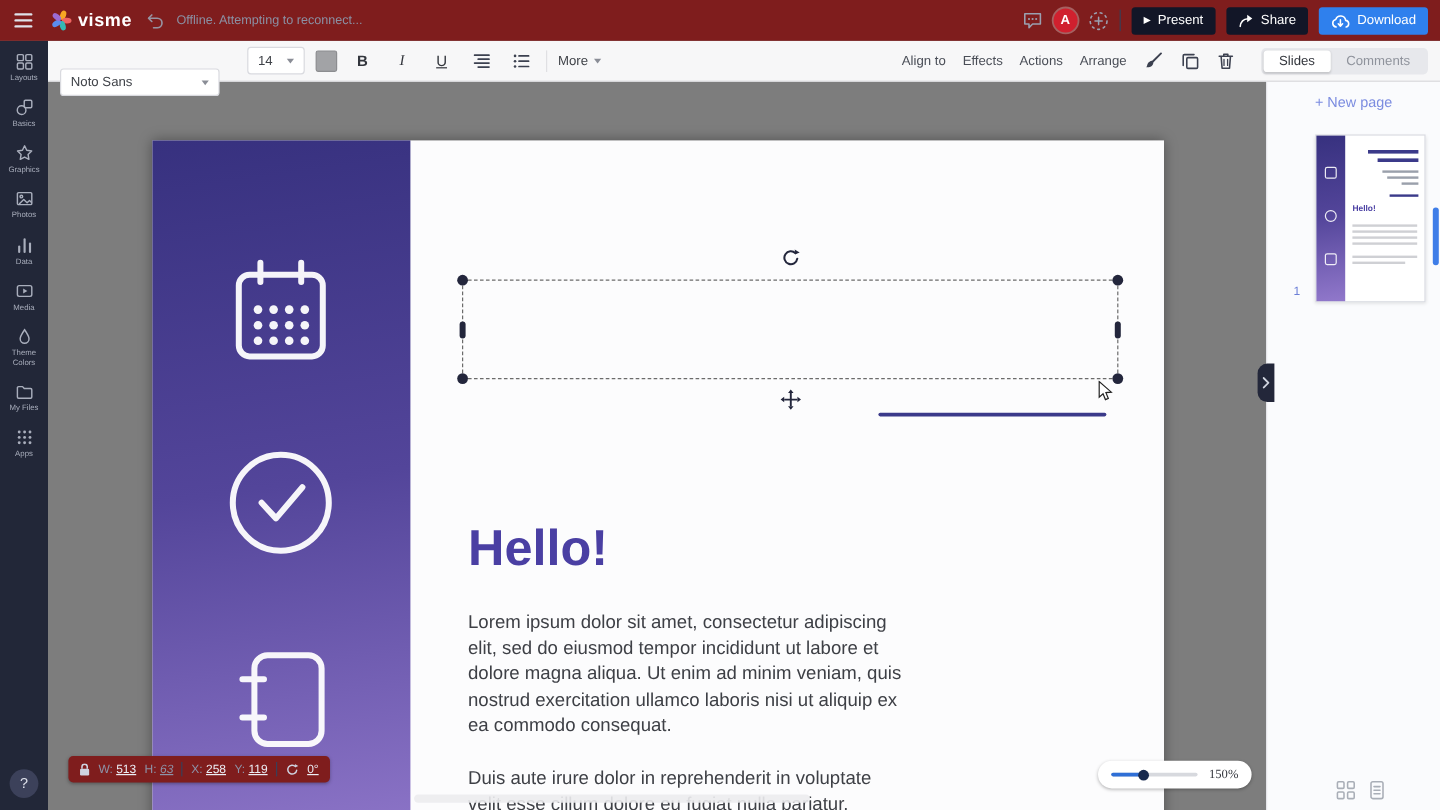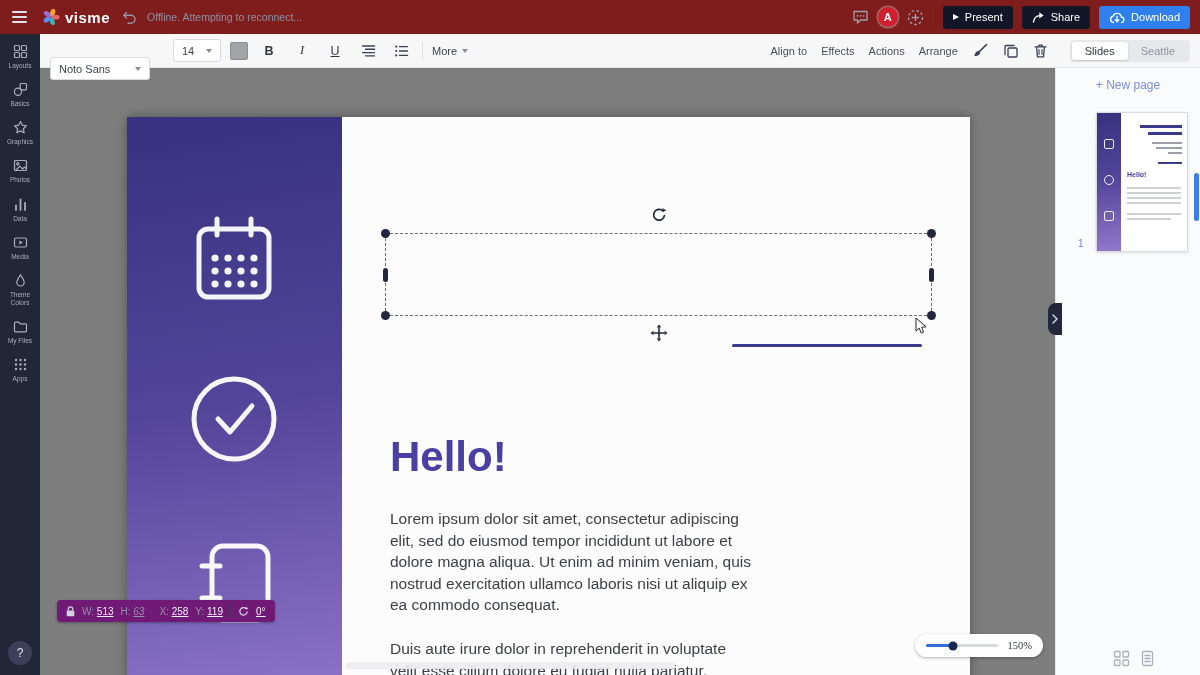--- a/index.html
+++ b/index.html
@@ -26,21 +26,21 @@
   .btn.dark { background:#121627; }
   .btn.blue { background:#2f80ed; }
   .play-tri { width:0; height:0; border-left:6px solid #fff; border-top:3.5px solid transparent; border-bottom:3.5px solid transparent; }
   .caret-down { width:0; height:0; border-left:3.5px solid transparent; border-right:3.5px solid transparent; border-top:4px solid #8a8d96; }
   .caret-down.light { border-top-color:#c6cad6; }
   .icon-btn { cursor:pointer; display:flex; align-items:center; }
 
   
   .toolbar { position:absolute; left:40px; top:34px; width:1160px; height:34px; background:#f7f7f8; border-bottom:1px solid #e3e3e6; display:flex; align-items:center; padding:0 10px; gap:9px; z-index:20; }
   .select { display:flex; align-items:center; justify-content:space-between; gap:6px; background:#fff; border:1px solid #d9dadf; border-radius:3px; height:23px; padding:0 8px; font-size:11px; color:#3f4248; cursor:pointer; }
-  .font-select { width:100px;margin-top:36px; }
+  .font-select { width:133px;margin-top:36px; }
   .size-select { width:48px;margin-left:14px; }
   .swatch { width:18px; height:18px; background:#a2a3a6; border:1px solid #8c8d90; border-radius:2px; cursor:pointer; }
   .fmt-btn { width:24px; height:24px; display:flex; align-items:center; justify-content:center; font-size:12.5px; color:#33363d; cursor:pointer; border-radius:3px; }
   .fmt-btn.bold { font-weight:bold; }
   .fmt-btn.italic { font-style:italic; font-family:"Liberation Serif", serif; }
   .fmt-btn.underline { text-decoration:underline; }
   .tb-div { width:1px; height:18px; background:#e0e0e3; }
   .more-btn { display:flex; align-items:center; gap:5px; font-size:11px; color:#3f4248; cursor:pointer; }
   .tb-right-group { margin-left:auto; display:flex; align-items:center; gap:14px; }
   .tb-label { font-size:11px; color:#4a4e57; cursor:pointer; }
@@ -74,21 +74,21 @@
   .move-handle { position:absolute; left:50%; bottom:-27px; transform:translateX(-50%); cursor:move; }
   .mouse-cursor { position:absolute; left:788px; top:200px; z-index:5; pointer-events:none; }
 
   .divider-line { position:absolute; left:605px; top:227px; width:190px; height:3px; background:#3b3a8a; border-radius:2px; }
   .hello { position:absolute; left:263px; top:316px; font-size:42px; font-weight:bold; color:#4a3fa3; }
   .para { position:absolute; left:263px; width:363px; font-size:15.5px; line-height:21.5px; color:#3e4046; }
   .para1 { top:391px; } .para2 { top:521px; }
 
   .hscroll { position:absolute; left:305px; bottom:6px; width:330px; height:7px; background:rgba(236,236,238,.9); border-radius:4px; cursor:pointer; }
 
-  .info-bar { position:absolute; left:17px; top:532px; height:22px; background:#701a75; border-radius:4px; display:flex; align-items:center; gap:7px; padding:0 9px; color:#eceef5; font-size:10px; box-shadow:0 1px 3px rgba(0,0,0,.3); }
+  .info-bar { position:absolute; left:17px; top:562px; height:22px; background:#7f1d1d; border-radius:4px; display:flex; align-items:center; gap:7px; padding:0 9px; color:#eceef5; font-size:10px; box-shadow:0 1px 3px rgba(0,0,0,.3); }
   .info-label { color:#8d93a8; }
   .info-val { color:#eceef5; text-decoration:underline; cursor:text; }
   .info-val.dim { color:#8d93a8;font-style:italic; }
   .info-sep { width:1px; height:12px; background:#3a3f58; }
 
   .zoom { position:absolute; left:875px; top:566px; width:128px; height:23px; background:#fff; border-radius:12px; box-shadow:0 1px 3px rgba(0,0,0,.3); display:flex; align-items:center; padding:0 11px; gap:10px; }
   .zoom-track { position:relative; flex:1; height:3px; background:#d7d9de; border-radius:2px; cursor:pointer; }
   .zoom-fill { position:absolute; left:0; top:0; width:38%; height:3px; background:#2f6fd6; border-radius:2px; }
   .zoom-thumb { position:absolute; left:38%; top:50%; transform:translate(-50%,-50%); width:9px; height:9px; border-radius:50%; background:#17294e; cursor:grab; }
   .zoom-label { font-size:10.5px; color:#33363d;font-family:Liberation Serif, serif; }
@@ -234,21 +234,21 @@
       </div>
       <div class="icon-btn">
         <svg width="15" height="16" viewBox="0 0 15 16">
             <path d="M2 3.8h11M5.8 3.8V2.2h3.4v1.6" fill="none" stroke="#3c4150" stroke-width="1.3" stroke-linecap="round" stroke-linejoin="round"></path>
             <path d="M3.6 3.8l.8 10h6.2l.8-10" fill="none" stroke="#3c4150" stroke-width="1.3" stroke-linejoin="round"></path>
             <path d="M6 6.5v5M9 6.5v5" stroke="#3c4150" stroke-width="1.1" stroke-linecap="round"></path>
           </svg>
       </div>
       <div class="seg">
         <div class="seg-item active">Slides</div>
-        <div class="seg-item">Seattle</div>
+        <div class="seg-item">Comments</div>
       </div>
     </div>
   </div>
 
   <nav class="sidebar">
     <div class="side-item">
       <svg width="15" height="15" viewBox="0 0 15 15" fill="none" stroke="#a9aebc" stroke-width="1.2">
           <rect x="1.5" y="1.5" width="5" height="5" rx="1"></rect>
           <rect x="8.5" y="1.5" width="5" height="5" rx="1"></rect>
           <rect x="1.5" y="8.5" width="5" height="5" rx="1"></rect>

